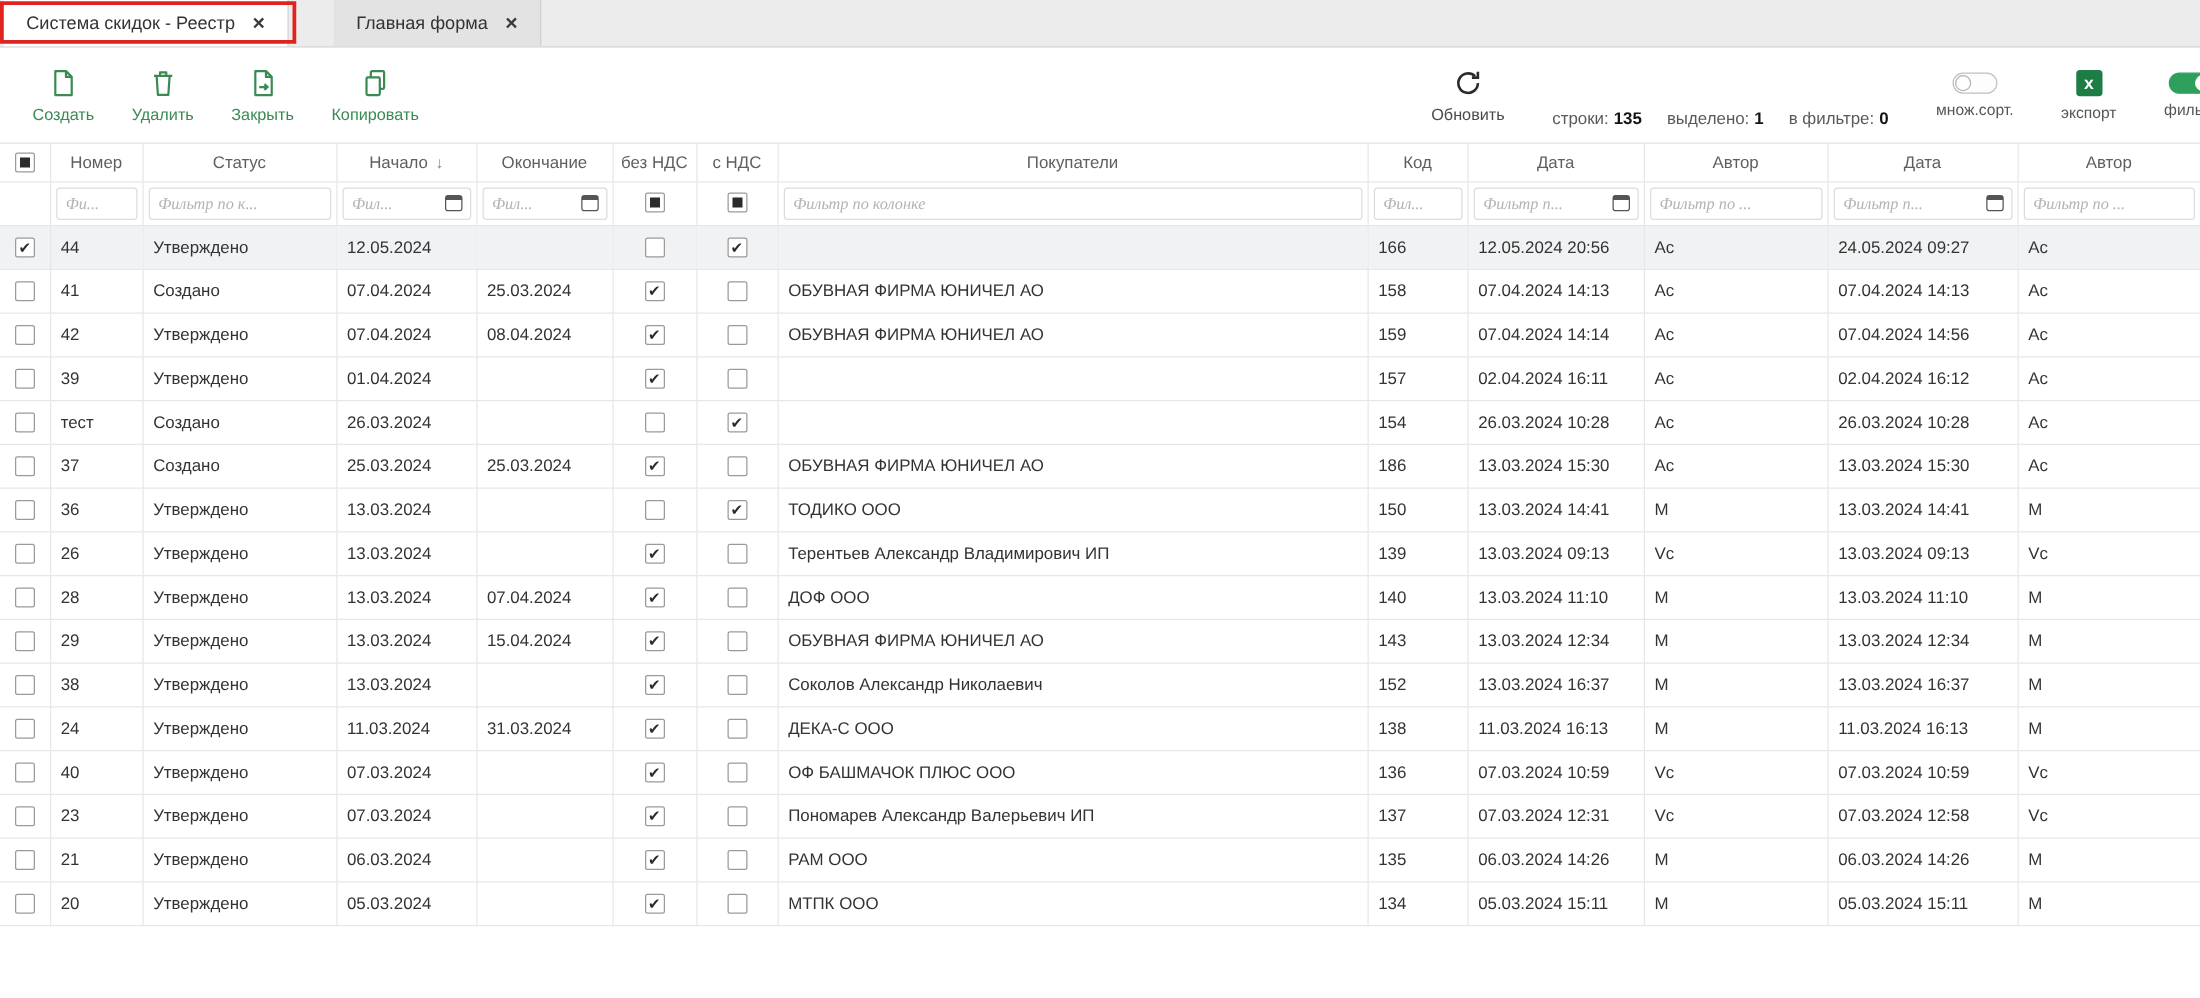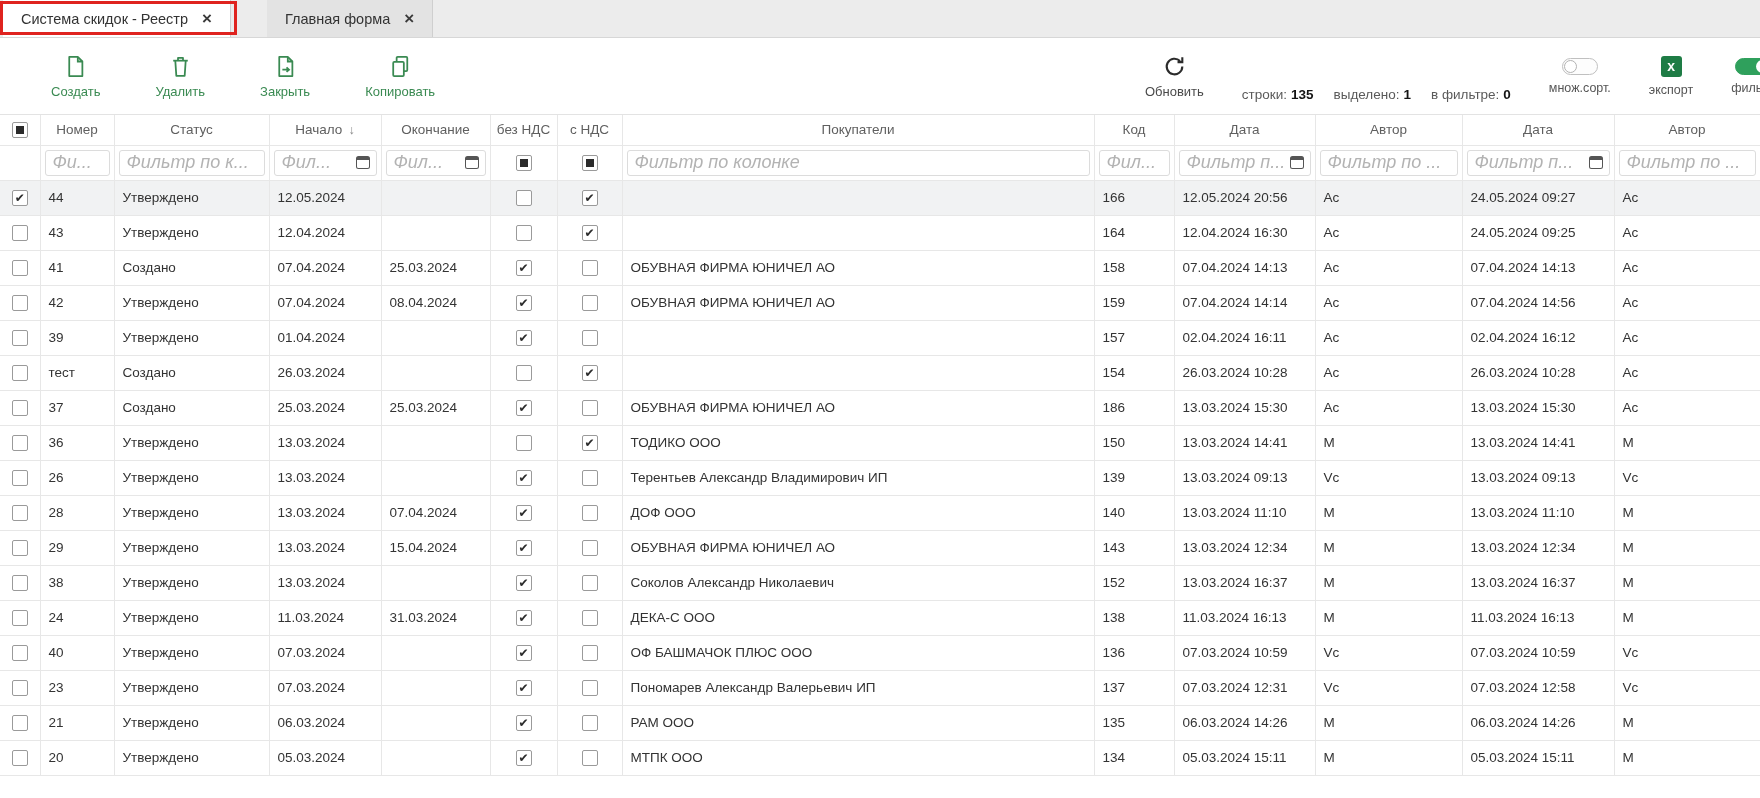--- a/index.html
+++ b/index.html
@@ -11,21 +11,21 @@
   
   .tabbar { height: 38px; background: #ececec; border-bottom: 1px solid #d7d7d7; display: flex; align-items: stretch; padding-left: 3px; position: relative; gap: 36px; }
   .tab { display: flex; align-items: center; padding: 0 18px; font-size: 14.5px; color: #333; background: #e3e3e3; border-right: 1px solid #cfcfcf; cursor: pointer; position: relative; }
   .tab.active { background: #fff; }
   .tab-label { white-space: nowrap; }
   .tab-close { margin-left: 14px; font-size: 17px; font-weight: bold; color: #3a3a3a; line-height: 1; cursor: pointer; }
   .annotation { position: absolute; left: -3px; right: -7px; top: 1px; bottom: 2px; border: 3px solid #df231f; pointer-events: none; z-index: 3; }
 
   
   .toolbar { height: 76px; display: flex; align-items: center; padding: 0 0 0 26px; background: #fff; }
-  .tbtn { display: flex; flex-direction: column; align-items: center; gap: 5px; margin-right: 30px; cursor: pointer; margin-left: 25px; }
+  .tbtn { display: flex; flex-direction: column; align-items: center; gap: 5px; margin-right: 30px; cursor: pointer; }
   .tbtn-icon { height: 26px; display: flex; align-items: center; }
   .tbtn-icon svg { width: 25px; height: 25px; }
   .tbtn-label { font-size: 13px; color: #3a8a52; white-space: nowrap; }
   .tbtn.dark .tbtn-label { color: #4a4a4a; }
   .toolbar-right { margin-left: auto; display: flex; align-items: center; gap: 38px; margin-right: -14px; }
   .toolbar-right .tbtn { margin-right: 0; }
   .stats { display: flex; gap: 20px; font-size: 13.5px; color: #5a5a5a; white-space: nowrap; margin-top: 37px; }
   .stats b { color: #141414; margin-left: 4px; }
   .toggle-group { display: flex; flex-direction: column; align-items: center; gap: 6px; cursor: pointer; }
   .toggle-label { font-size: 12.5px; color: #555; white-space: nowrap; }
@@ -37,21 +37,21 @@
 
   
   .grid-wrap { border-top: 1px solid #e3e3e3; }
   table { border-collapse: collapse; table-layout: fixed; width: 1760px; }
   th, td { border-right: 1px solid #e7e7e7; border-bottom: 1px solid #e7e7e7; overflow: hidden; white-space: nowrap; text-overflow: ellipsis; }
   .group-row .group-cell { height: 28px; font-weight: 400; color: #6f6f6f; font-size: 13.5px; text-align: center; background: #fff; }
   .header-row .header-cell { height: 30px; font-weight: 400; color: #5f5f5f; font-size: 13.5px; text-align: center; background: #fff; cursor: pointer; }
   .sort-arrow { color: #8a8a8a; margin-left: 6px; font-size: 12.5px; }
   .filter-row .filter-cell { height: 34px; padding: 4px 4px; background: #fff; }
   .filter-box { display: flex; align-items: center; height: 26px; border: 1px solid #dcdcdc; border-radius: 3px; background: #fff; padding: 0 6px 0 7px; }
-  .filter-input { flex: 1; min-width: 0; border: none; outline: none; background: transparent; font-family: Liberation Sans, sans-serif; font-style: italic; font-size: 18px; color: #777; }
+  .filter-input { flex: 1; min-width: 0; border: none; outline: none; background: transparent; font-family: Liberation Serif, serif; font-style: italic; font-size: 13px; color: #777; }
   .filter-input::placeholder { color: #b3b3b3; opacity: 1; font-style: italic; }
   .cal { width: 14px; height: 13px; border: 1.5px solid #555; border-top: 4.5px solid #555; border-radius: 2.5px; flex: none; margin-left: 5px; cursor: pointer; }
   tbody td { height: 35px; padding: 0 8px; font-size: 13.5px; color: #333; background: #fff; }
   tbody tr.selected td { background: #f1f2f3; }
   .cb-cell { text-align: center; vertical-align: middle; padding: 0 !important; }
   .cb { display: inline-flex; width: 16px; height: 16px; border: 1px solid #9a9a9a; border-radius: 2px; background: #fff; align-items: center; justify-content: center; vertical-align: middle; cursor: pointer; }
   .cb.checked::after { content: "✔"; font-size: 12px; line-height: 1; color: #2b2b2b; }
   .cb.ind::after { content: ""; width: 8px; height: 8px; background: #2b2b2b; }
 </style>
 </head>
@@ -253,35 +253,20 @@
             <td class="cb-cell"><span class="cb checked"></span></td>
             <td class="data-cell"></td>
             <td class="data-cell">166</td>
             <td class="data-cell">12.05.2024 20:56</td>
             <td class="data-cell">Ас</td>
             <td class="data-cell">24.05.2024 09:27</td>
             <td class="data-cell">Ас</td>
           </tr>
           <tr>
             <td class="cb-cell"><span class="cb"></span></td>
-            <td class="data-cell">43</td>
-            <td class="data-cell">Утверждено</td>
-            <td class="data-cell">12.04.2024</td>
-            <td class="data-cell"></td>
-            <td class="cb-cell"><span class="cb"></span></td>
-            <td class="cb-cell"><span class="cb checked"></span></td>
-            <td class="data-cell"></td>
-            <td class="data-cell">164</td>
-            <td class="data-cell">12.04.2024 16:30</td>
-            <td class="data-cell">Ас</td>
-            <td class="data-cell">24.05.2024 09:25</td>
-            <td class="data-cell">Ас</td>
-          </tr>
-          <tr>
-            <td class="cb-cell"><span class="cb"></span></td>
             <td class="data-cell">41</td>
             <td class="data-cell">Создано</td>
             <td class="data-cell">07.04.2024</td>
             <td class="data-cell">25.03.2024</td>
             <td class="cb-cell"><span class="cb checked"></span></td>
             <td class="cb-cell"><span class="cb"></span></td>
             <td class="data-cell">ОБУВНАЯ ФИРМА ЮНИЧЕЛ АО</td>
             <td class="data-cell">158</td>
             <td class="data-cell">07.04.2024 14:13</td>
             <td class="data-cell">Ас</td>

